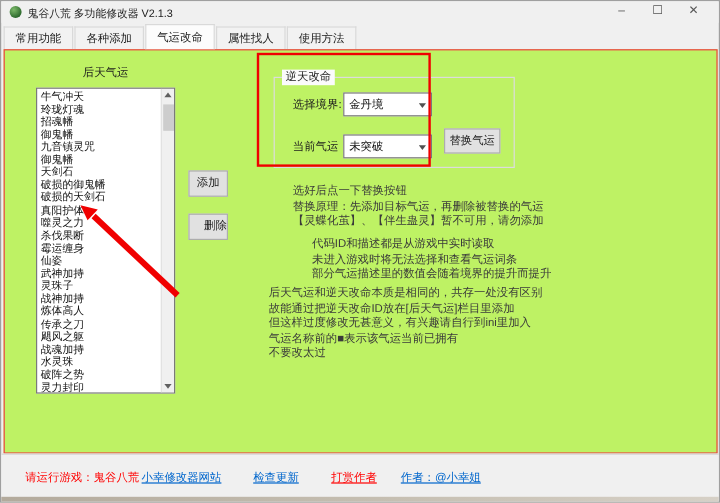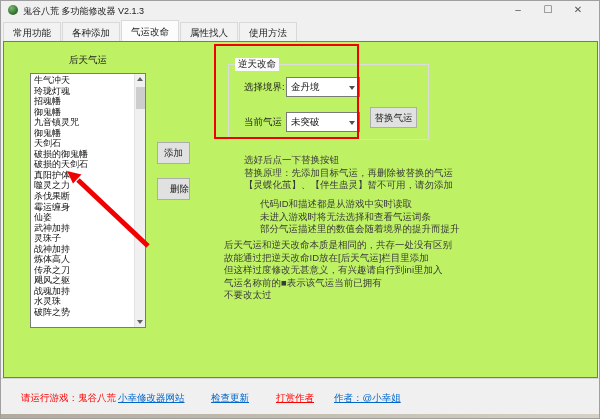--- a/index.html
+++ b/index.html
@@ -130,20 +130,21 @@
           <div>仙姿</div>
           <div>武神加持</div>
           <div>灵珠子</div>
           <div>战神加持</div>
           <div>炼体高人</div>
           <div>传承之刀</div>
           <div>飓风之躯</div>
           <div>战魂加持</div>
           <div>水灵珠</div>
           <div>破阵之势</div>
+          <div>灵力封印</div>
         </div>
       <div class="vscroll">
         <div class="sb-btn sb-up">
             <div class="tri-up"></div>
           </div>
         <div class="sb-thumb"></div>
         <div class="sb-btn sb-down">
             <div class="tri-down"></div>
           </div>
       </div>

